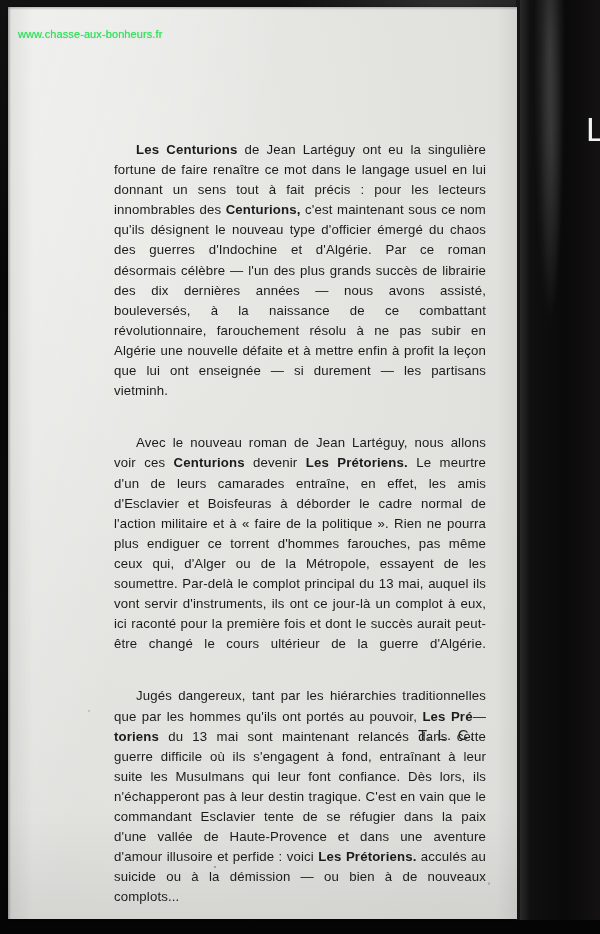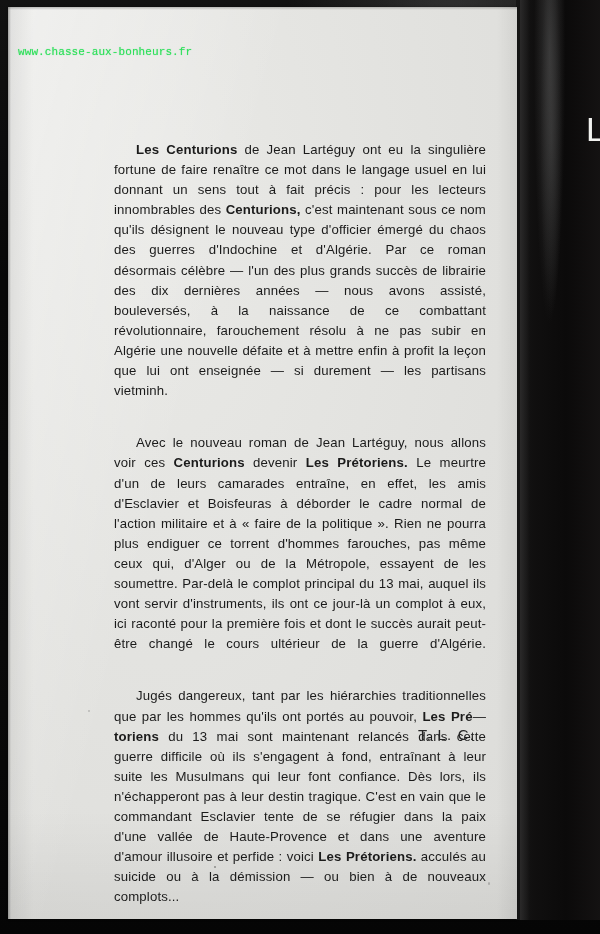--- a/index.html
+++ b/index.html
@@ -106,22 +106,22 @@
     top: 0;
     width: 509px;
     height: 3px;
     background: linear-gradient(180deg, rgba(120,120,118,0.45), rgba(255,255,255,0));
   }
 
   
   .watermark {
     position: absolute;
     left: 18px;
-    top: 46px;
-    font-family: Liberation Mono, monospace;
+    top: 28px;
+    font-family: Liberation Sans, sans-serif;
     font-size: 11px;
     letter-spacing: 0.1px;
     color: #2ee05a;
     text-shadow: 0 0 1px rgba(40,220,90,0.6);
     white-space: nowrap;
   }
 
   
   .blurb {
     position: absolute;

